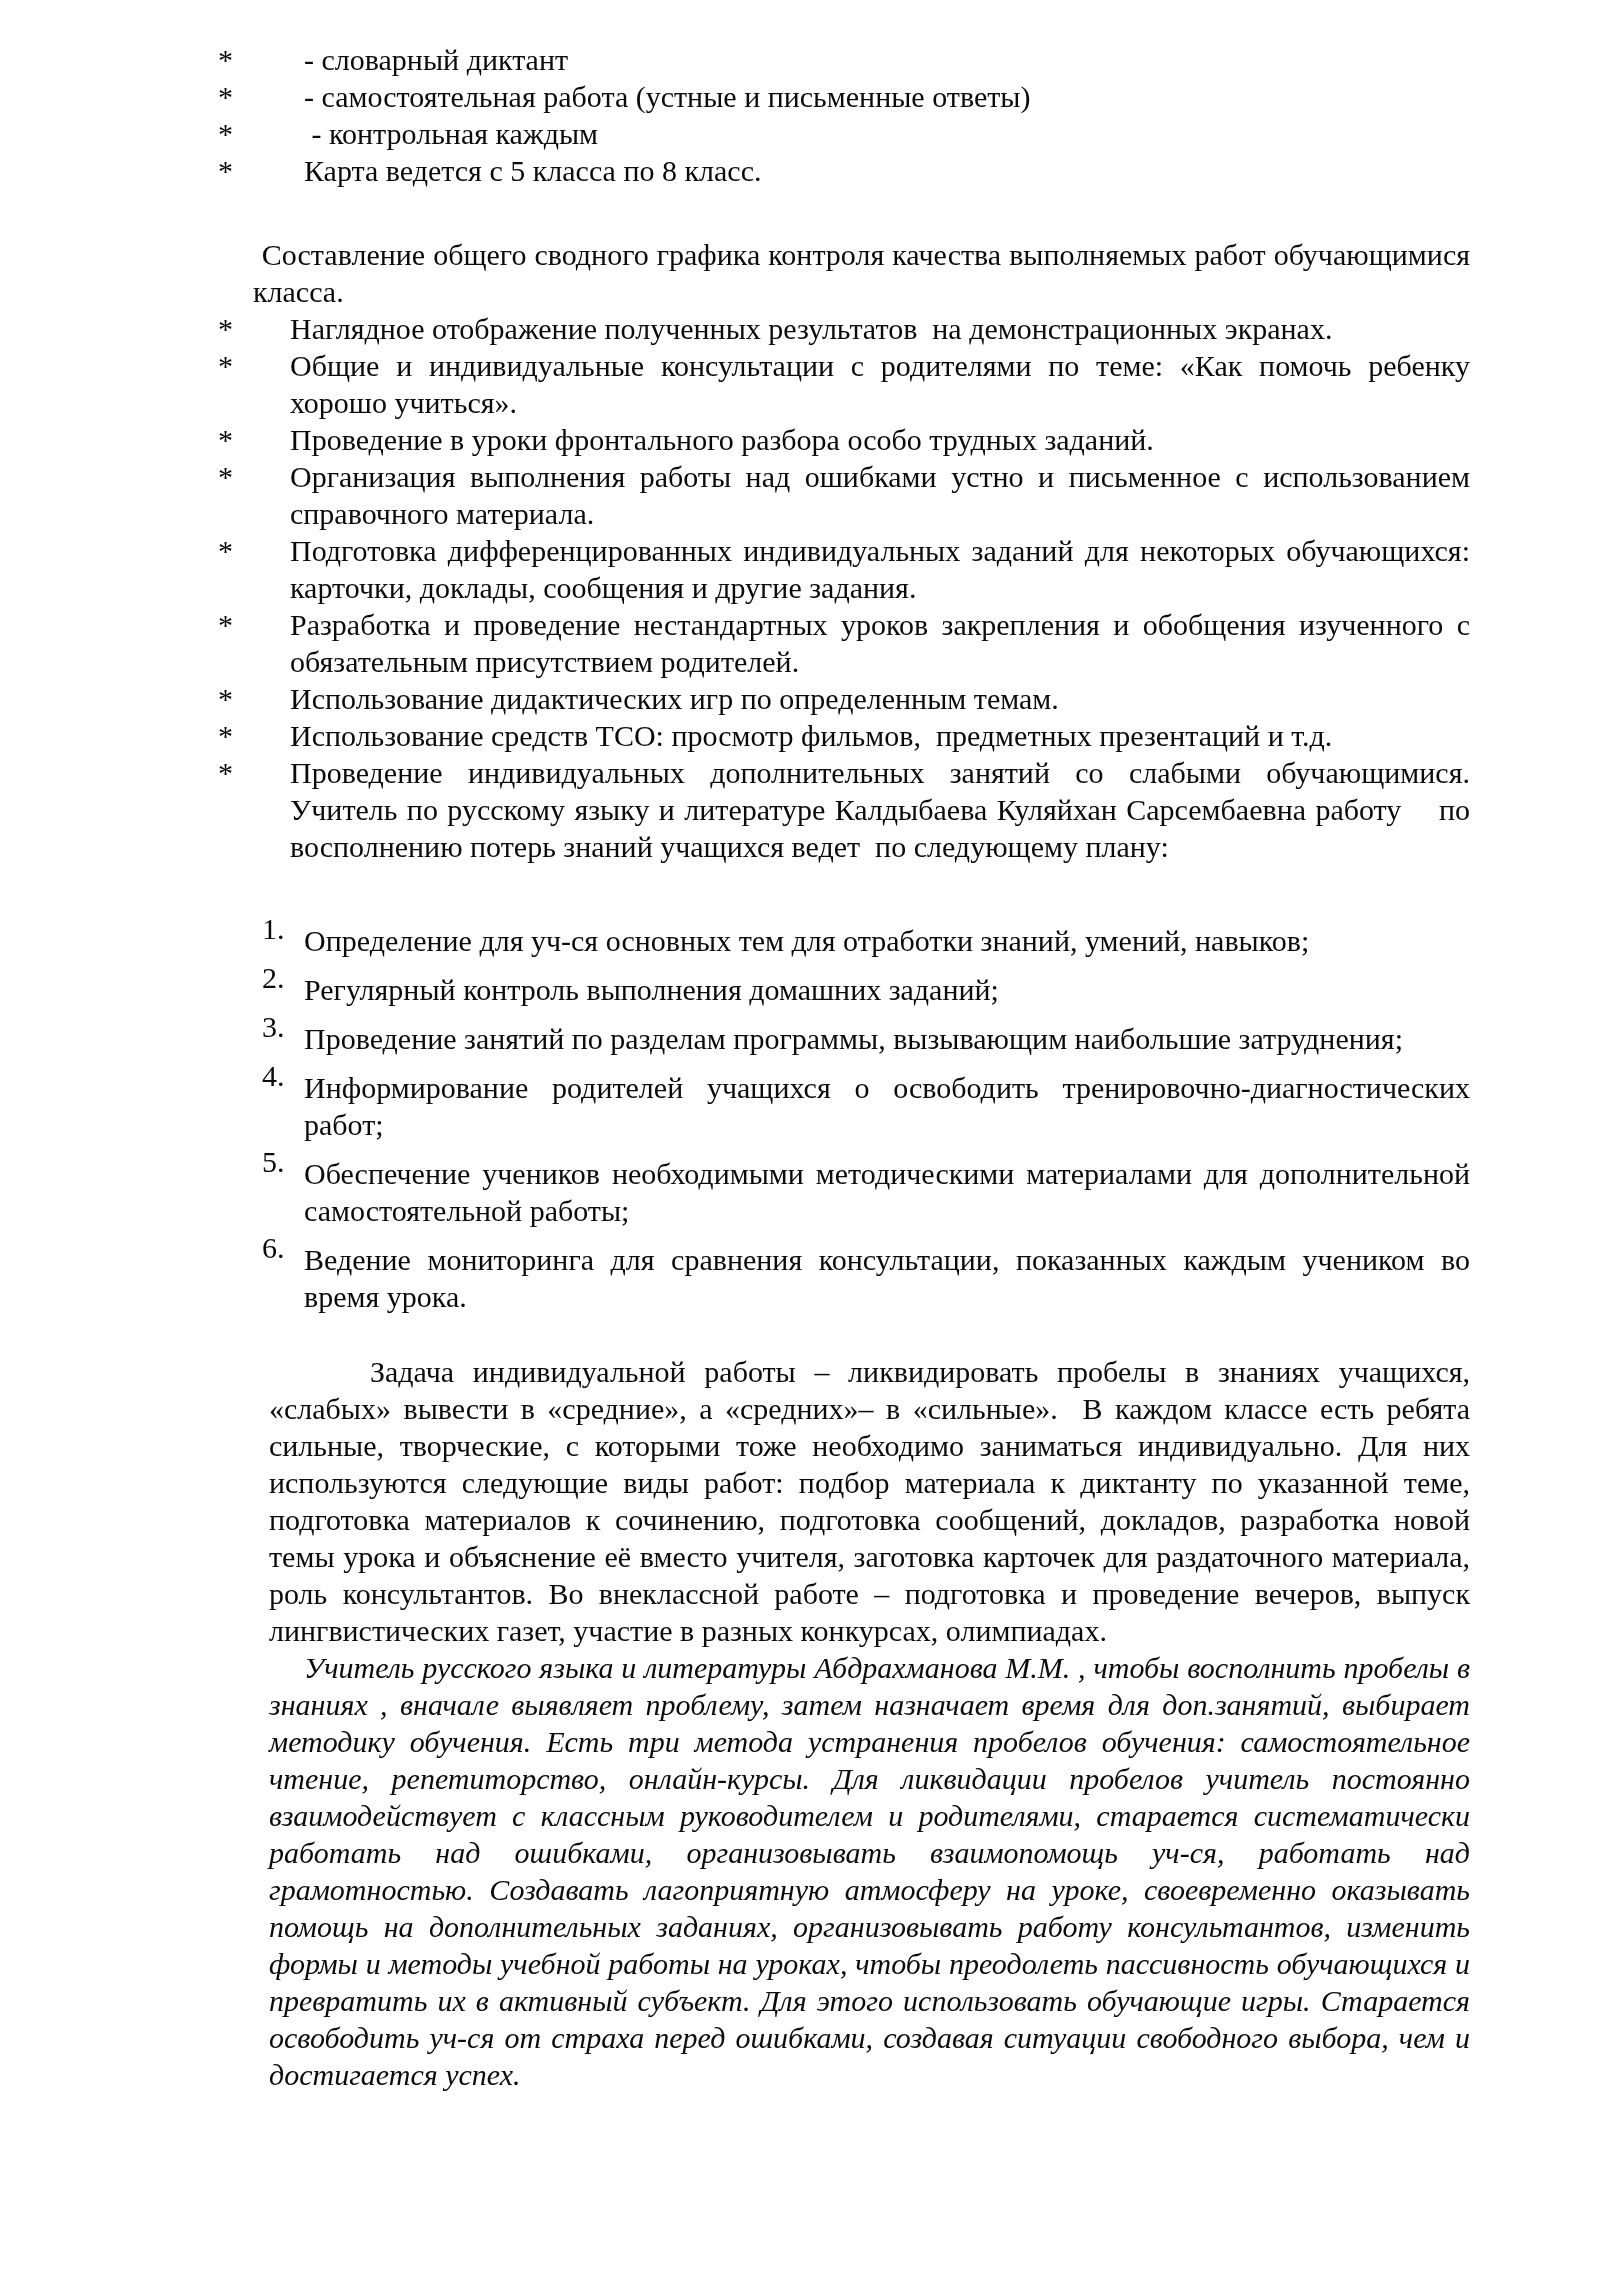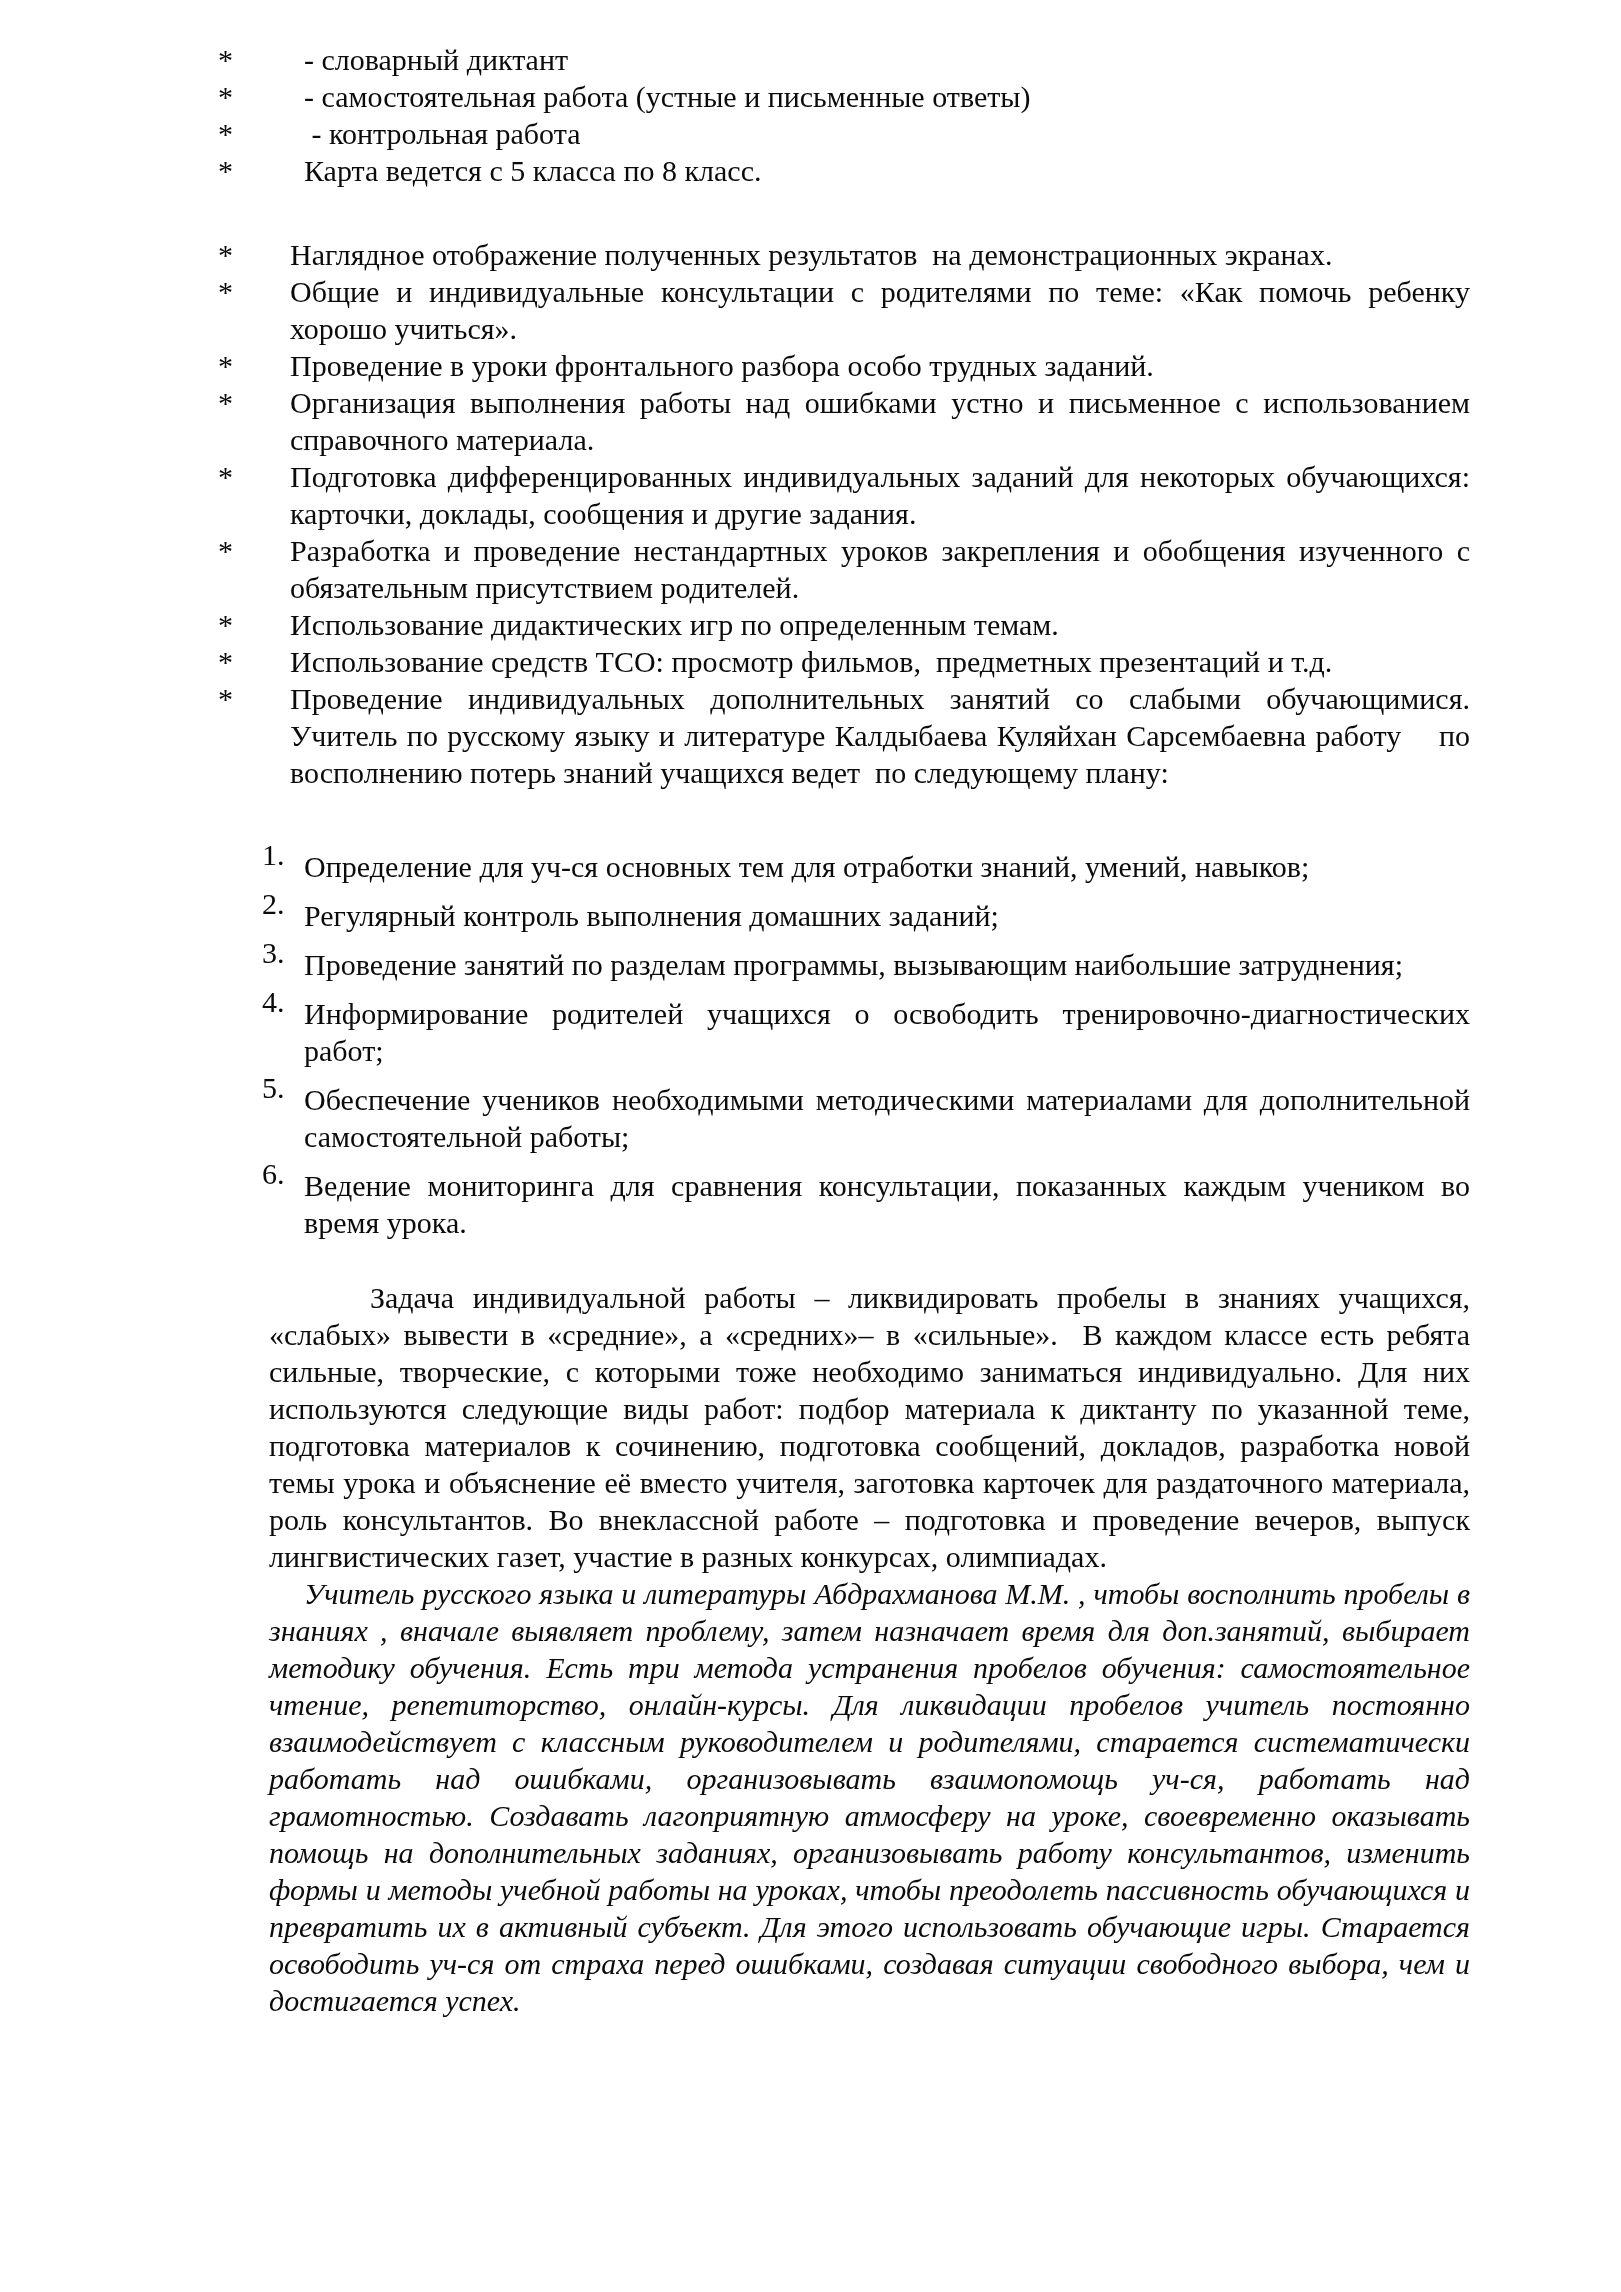--- a/index.html
+++ b/index.html
@@ -53,28 +53,29 @@
     <div class="li-row">
       <span class="li-marker">*</span>
       <span class="li-text">- словарный диктант</span>
     </div>
     <div class="li-row">
       <span class="li-marker">*</span>
       <span class="li-text">- самостоятельная работа (устные и письменные ответы)</span>
     </div>
     <div class="li-row">
       <span class="li-marker">*</span>
-      <span class="li-text"> - контрольная работа</span>
+      <span class="li-text"> - контрольная каждым</span>
     </div>
     <div class="li-row">
       <span class="li-marker">*</span>
       <span class="li-text">Карта ведется с 5 класса по 8 класс.</span>
     </div>
   </div>
 
+  <p class="p-intro">Составление общего сводного графика контроля качества выполняемых работ обучающимися класса.</p>
 
   <div class="midlist">
     <div class="li-row">
       <span class="li-marker">*</span>
       <span class="li-text">Наглядное отображение полученных результатов  на демонстрационных экранах.</span>
     </div>
     <div class="li-row">
       <span class="li-marker">*</span>
       <span class="li-text">Общие и индивидуальные консультации с родителями по теме: «Как помочь ребенку хорошо учиться».</span>
     </div>

